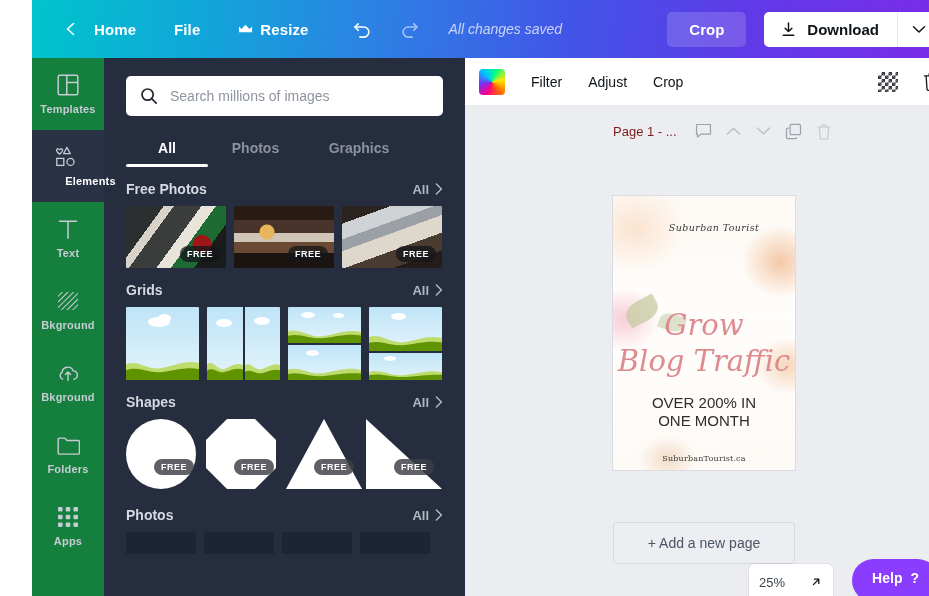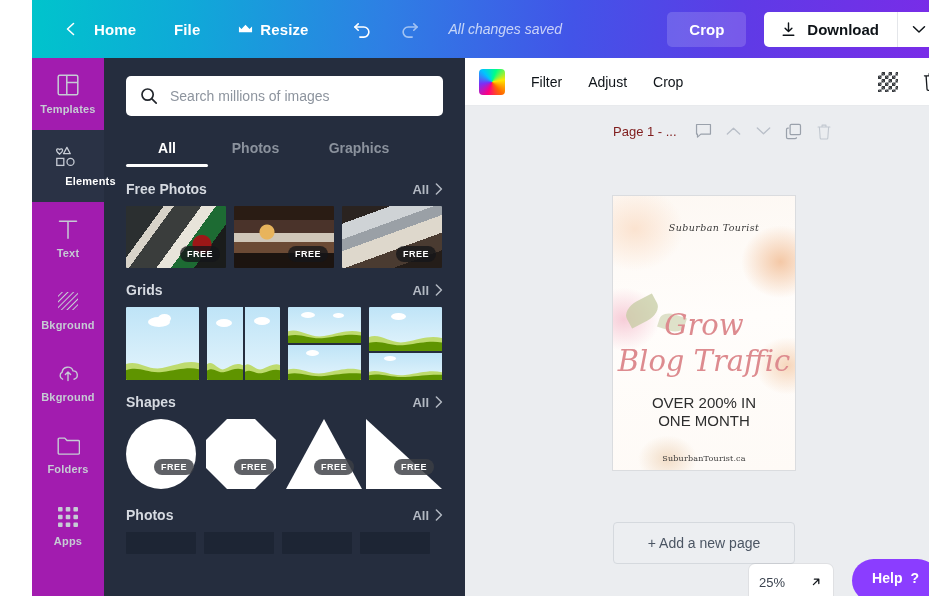--- a/index.html
+++ b/index.html
@@ -51,21 +51,21 @@
     font-size: 15px; font-weight: bold; cursor: pointer;
   }
   .btn-dl-caret {
     display: flex; align-items: center; justify-content: center;
     width: 42px; border-left: 1px solid #e4e6ea; cursor: pointer;
   }
 
   
   .rail {
     position: absolute; top: 58px; left: 0; width: 72px; height: 538px;
-    background: #a21caf; z-index: 30;
+    background: #15803d; z-index: 30;
   }
   .rail-item {
     width: 72px; height: 72px;
     display: flex; flex-direction: column; align-items: center; justify-content: center;
     gap: 6px; cursor: pointer; position: relative;
   }
   .rail-item .lbl { color: #c6cbd4; font-size: 11px; font-weight: bold; letter-spacing: .2px; }
   .rail-item.active { background: #2a3245; }
   .rail-item.active .lbl { color: #ffffff; padding-left: 45px; }
   .rail-icon { width: 24px; height: 24px; display:flex; align-items:center; justify-content:center; }

